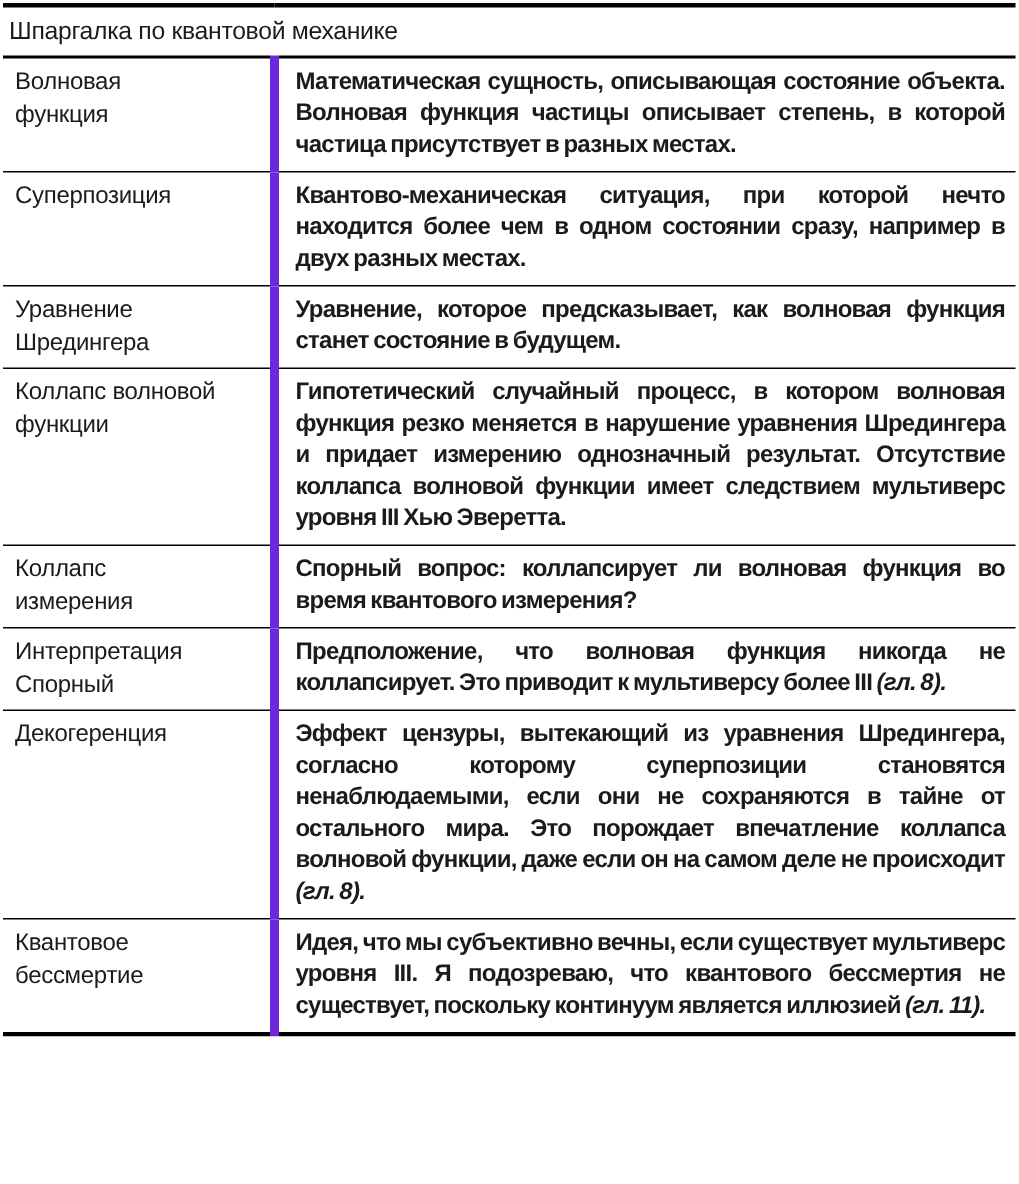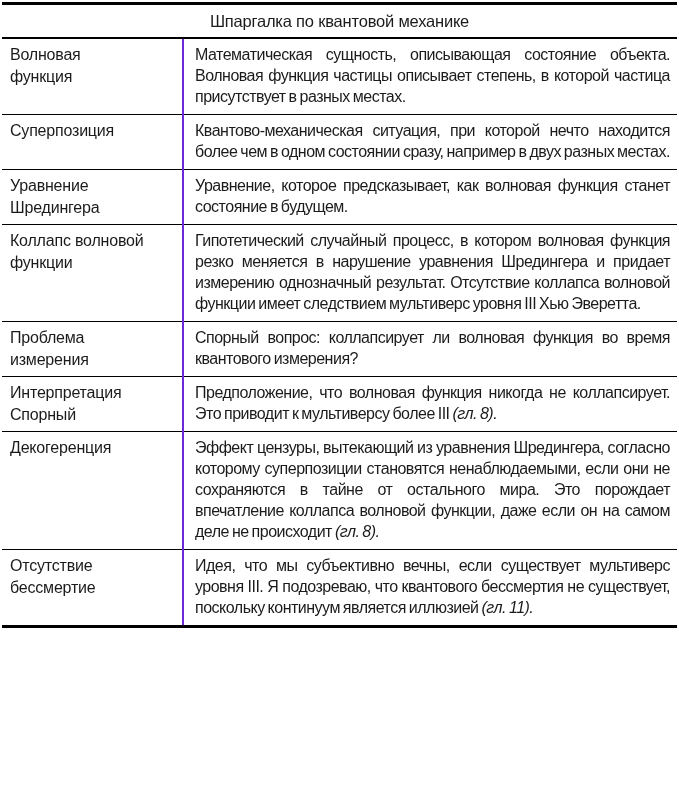--- a/index.html
+++ b/index.html
@@ -25,42 +25,42 @@
     table-layout: fixed;
     border-top: 3px solid #000000;
     border-bottom: 3px solid #000000;
   }
   col.c-term { width: 181px; }
   td {
     vertical-align: top;
     box-sizing: border-box;
   }
   tr.title-row td {
-    text-align: center;
+    text-align: left;
     font-size: 16.5px;
     font-weight: 400;
     letter-spacing: -0.2px;
     line-height: 20px;
     padding: 6px 4px;
     border-bottom: 2px solid #000000;
   }
   tr.data-row td {
     border-top: 1px solid #000000;
   }
   td.term {
-    border-right: 2px solid #6d28d9;
+    border-right: 6px solid #6d28d9;
     font-size: 16px;
     font-weight: 400;
     letter-spacing: -0.2px;
     line-height: 22px;
     padding: 5px 36px 5px 8px;
   }
   td.def {
     font-size: 16px;
-    font-weight: 400;
+    font-weight: 700;
     letter-spacing: -0.5px;
     word-spacing: -1px;
     line-height: 21px;
     text-align: justify;
     padding: 5px 7px 7px 11px;
     hyphens: auto;
     -webkit-hyphens: auto;
     overflow-wrap: break-word;
   }
   td.def .ref {
@@ -96,34 +96,34 @@
         <td class="def"><span>Уравнение, которое предсказывает, как волновая функция станет состояние в будущем.</span><span class="ref"></span></td>
       </tr>
 
 
       <tr class="data-row">
         <td class="term"><span>Коллапс волновой функции</span></td>
         <td class="def"><span>Гипотетический случайный процесс, в котором волновая функция резко меняется в нарушение уравнения Шредингера и придает измерению однозначный результат. Отсутствие коллапса волновой функции имеет следствием мультиверс уровня III Хью Эверетта.</span><span class="ref"></span></td>
       </tr>
 
       <tr class="data-row">
-        <td class="term"><span>Проблема измерения</span></td>
+        <td class="term"><span>Коллапс измерения</span></td>
         <td class="def"><span>Спорный вопрос: коллапсирует ли волновая функция во время квантового измерения?</span><span class="ref"></span></td>
       </tr>
 
 
       <tr class="data-row">
         <td class="term"><span>Интерпретация Спорный</span></td>
         <td class="def"><span>Предположение, что волновая функция никогда не коллапсирует. Это приводит к мультиверсу более III</span><span class="ref"> (гл. 8).</span></td>
       </tr>
 
       <tr class="data-row">
         <td class="term"><span>Декогеренция</span></td>
         <td class="def"><span>Эффект цензуры, вытекающий из уравнения Шредингера, согласно которому суперпозиции становятся ненаблюдаемыми, если они не сохраняются в тайне от остального мира. Это порождает впечатление коллапса волновой функции, даже если он на самом деле не происходит</span><span class="ref"> (гл. 8).</span></td>
       </tr>
 
       <tr class="data-row">
-        <td class="term"><span>Отсутствие бессмертие</span></td>
+        <td class="term"><span>Квантовое бессмертие</span></td>
         <td class="def"><span>Идея, что мы субъективно вечны, если существует мультиверс уровня III. Я подозреваю, что квантового бессмертия не существует, поскольку континуум является иллюзией</span><span class="ref"> (гл. 11).</span></td>
       </tr>
     </tbody>
   </table>
 </div>
 
 </body></html>

